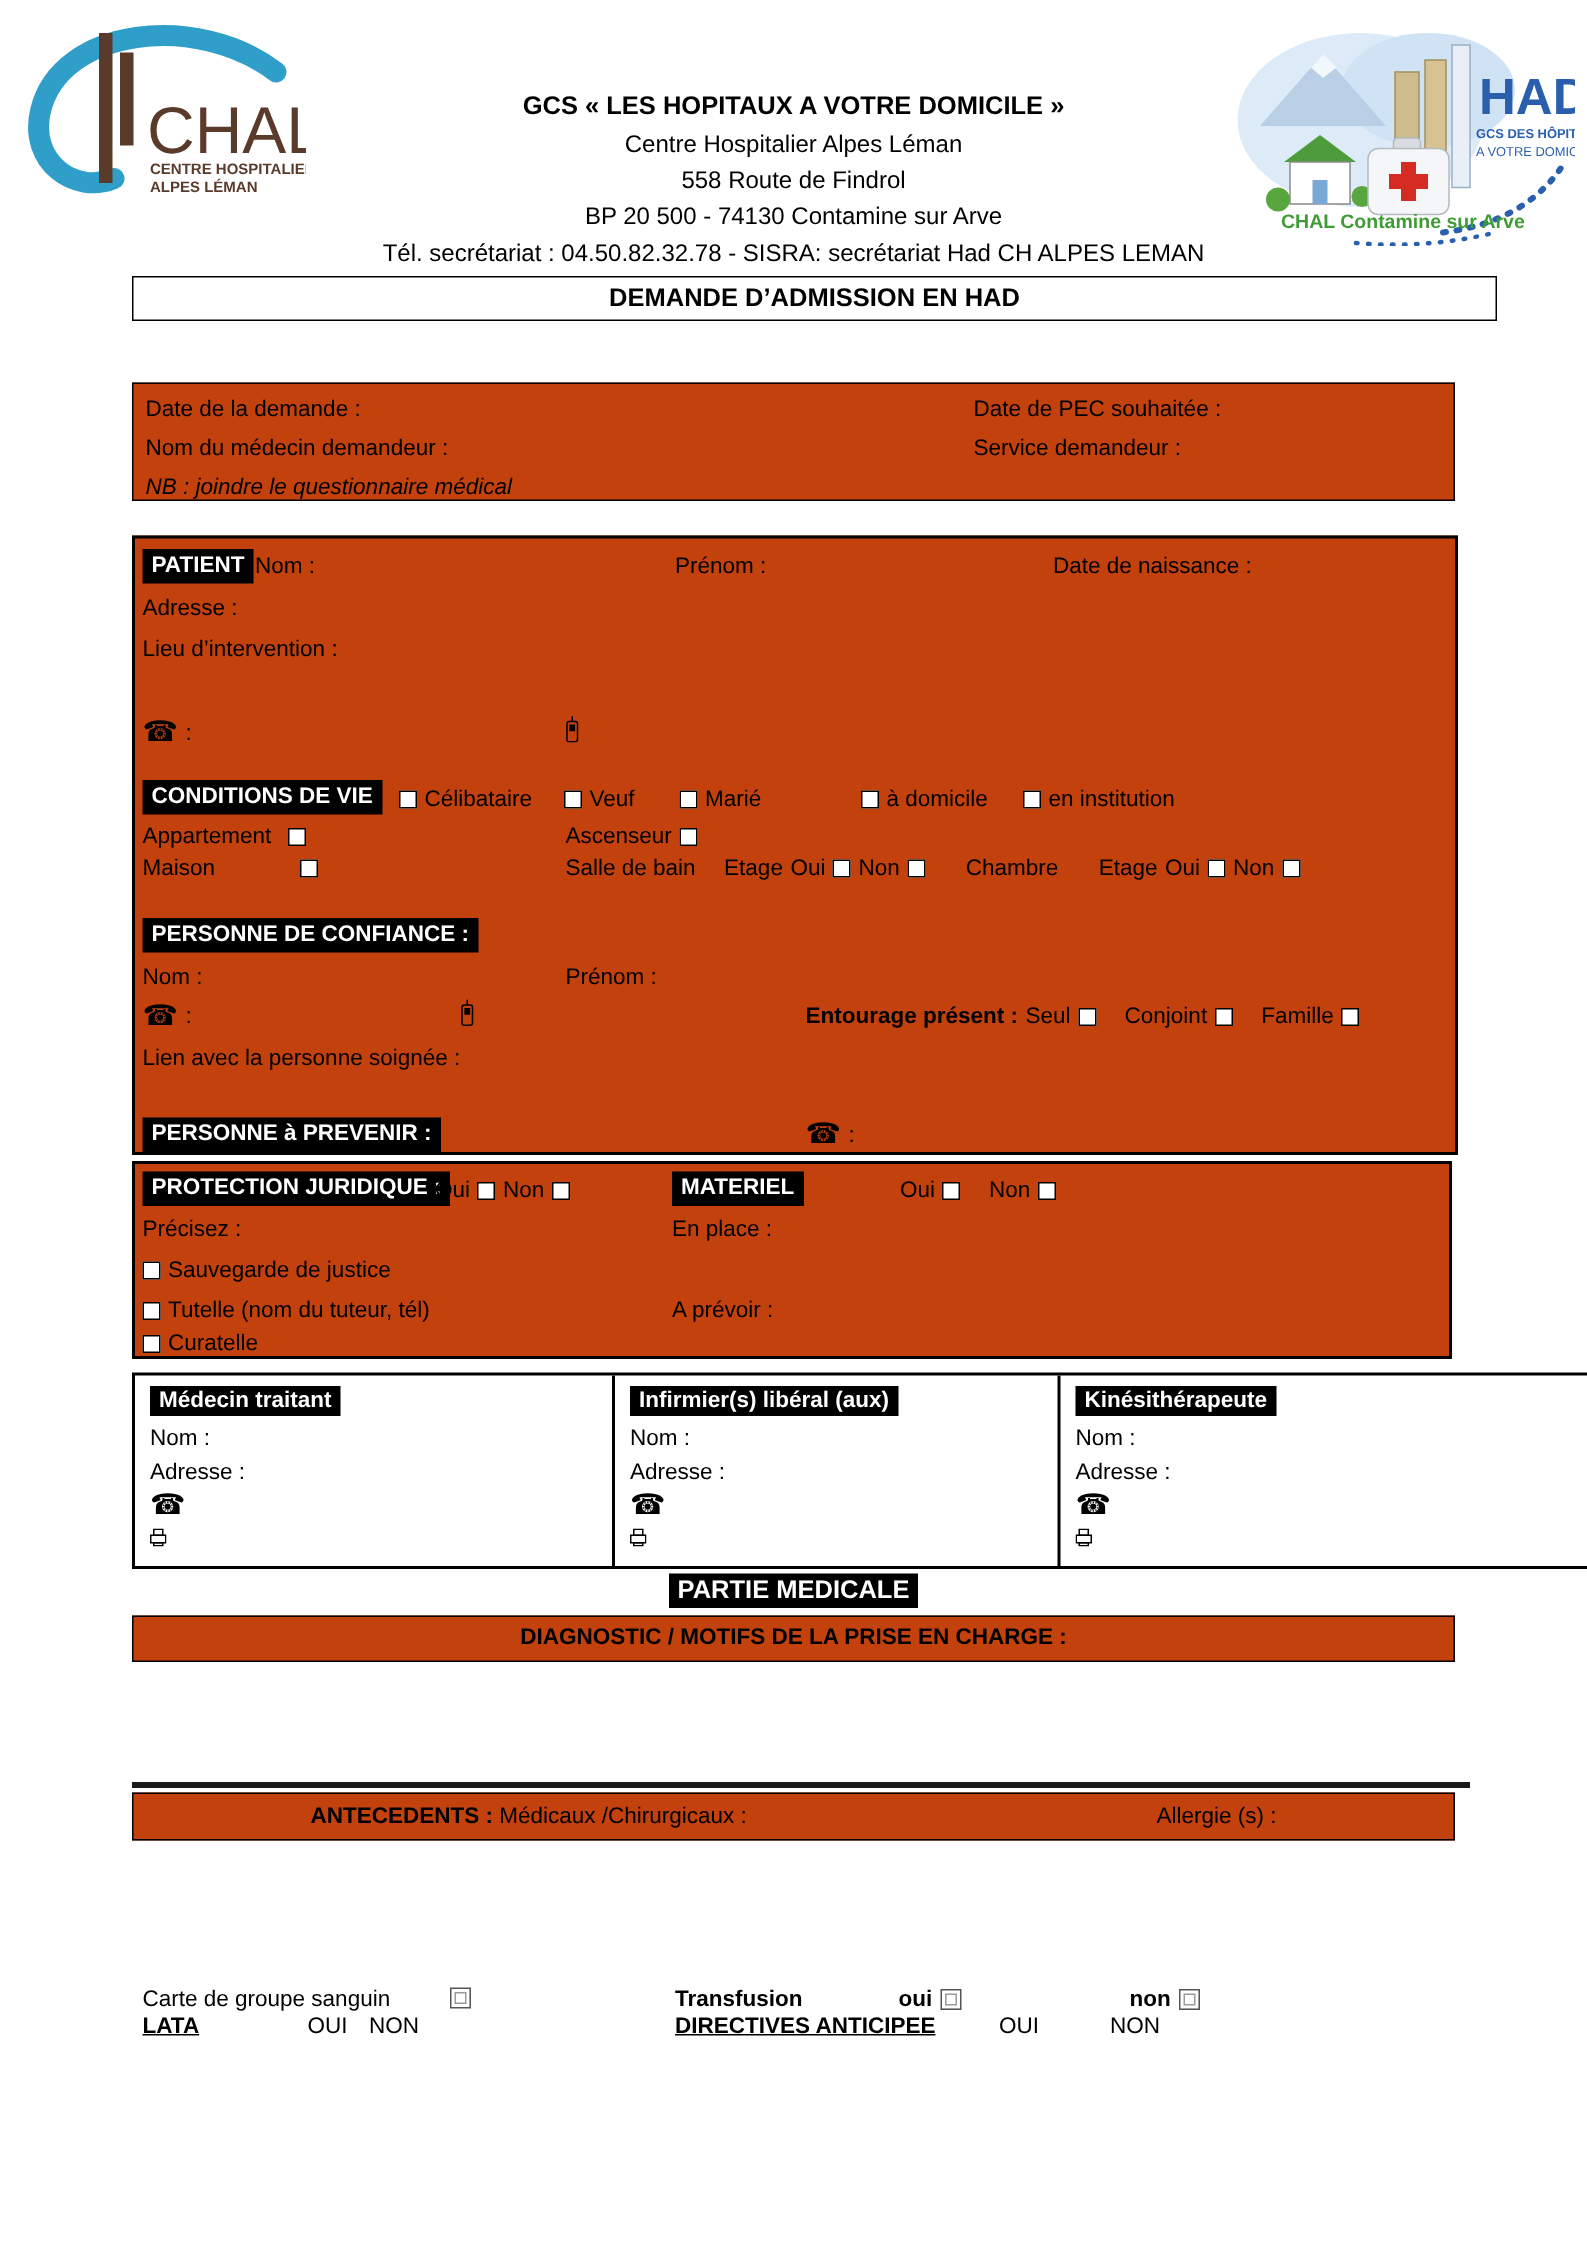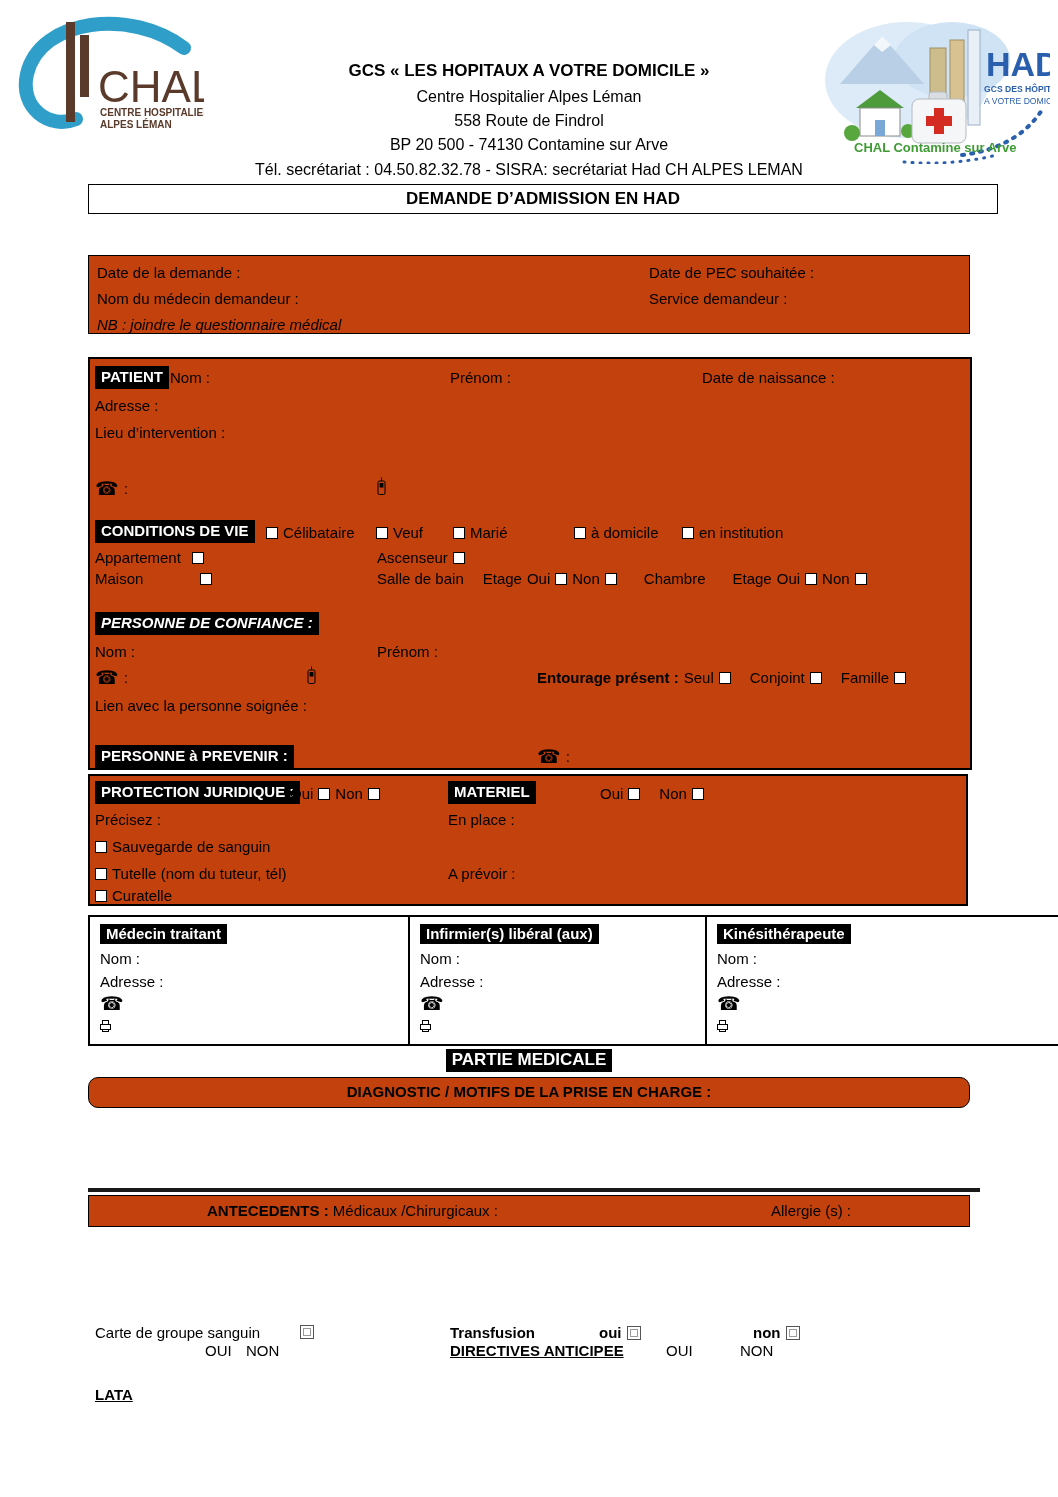--- a/index.html
+++ b/index.html
@@ -148,21 +148,21 @@
       <span>Non</span>
       <span class="cb"></span>
       <span class="gap22">Chambre</span>
       <span class="gap22">Etage</span>
       <span>Oui</span>
       <span class="cb"></span>
       <span>Non</span>
       <span class="cb"></span>
     </span>
 
-    <span class="t badge" style="left:5px;top:253px;font-style:italic;">PERSONNE DE CONFIANCE :</span>
+    <span class="t badge" style="left:5px;top:253px;">PERSONNE DE CONFIANCE :</span>
     <span class="t" style="left:5px;top:283px;">Nom :</span>
     <span class="t" style="left:287px;top:283px;">Prénom :</span>
 
     <span class="t row" style="left:5px;top:309px;">
       <span class="phoneglyph">☎</span>
       <span>:</span>
     </span>
     <svg class="mobicon" style="position:absolute;left:217px;top:307px;" width="9" height="18" viewBox="0 0 9 18">
       <line x1="4.5" y1="0.5" x2="4.5" y2="4" stroke="#000"></line>
       <rect x="1" y="4" width="7" height="13.5" rx="1.5" fill="none" stroke="#000"></rect>
@@ -198,21 +198,21 @@
     <span class="t row" style="left:510px;top:8px;">
       <span>Oui</span>
       <span class="cb"></span>
       <span class="gap14">Non</span>
       <span class="cb"></span>
     </span>
     <span class="t" style="left:5px;top:34px;">Précisez :</span>
     <span class="t" style="left:358px;top:34px;">En place :</span>
     <span class="t row" style="left:5px;top:61px;">
       <span class="cb"></span>
-      <span>Sauvegarde de sanguin</span>
+      <span>Sauvegarde de justice</span>
     </span>
     <span class="t row" style="left:5px;top:88px;">
       <span class="cb"></span>
       <span>Tutelle (nom du tuteur, tél)</span>
     </span>
     <span class="t" style="left:358px;top:88px;">A prévoir :</span>
     <span class="t row" style="left:5px;top:110px;">
       <span class="cb"></span>
       <span>Curatelle</span>
     </span>
@@ -251,21 +251,21 @@
         <rect x="0.5" y="4.5" width="10" height="5" fill="none" stroke="#000"></rect>
         <rect x="2.5" y="9.5" width="6" height="2" fill="none" stroke="#000"></rect>
       </svg>
     </div>
   </div>
 
   <div class="center-wrap" style="top:1049px;">
     <span class="badge" style="font-size:17px;">PARTIE MEDICALE</span>
   </div>
 
-  <div class="box" style="left:88px;top:1077px;width:882px;height:31px;text-align:center;font-weight:bold;line-height:28px;border-radius:10px;">
+  <div class="box" style="left:88px;top:1077px;width:882px;height:31px;text-align:center;font-weight:bold;line-height:28px;">
     <span>DIAGNOSTIC / MOTIFS DE LA PRISE EN CHARGE :</span>
   </div>
 
   <div class="thickrule"></div>
 
   <div class="box" style="left:88px;top:1195px;width:882px;height:32px;">
     <span class="t" style="left:118px;top:5px;"><span class="b">ANTECEDENTS :</span><span> Médicaux /Chirurgicaux :</span></span>
     <span class="t" style="left:682px;top:5px;">Allergie (s) :</span>
   </div>
 
@@ -274,20 +274,20 @@
   <span class="t b" style="left:450px;top:1323px;">Transfusion</span>
   <span class="t row" style="left:599px;top:1323px;">
     <span class="b">oui</span>
     <span class="cb cb3"></span>
   </span>
   <span class="t row" style="left:753px;top:1323px;">
     <span class="b">non</span>
     <span class="cb cb3"></span>
   </span>
 
-  <span class="t b u" style="left:95px;top:1341px;margin-top:44px;">LATA</span>
+  <span class="t b u" style="left:95px;top:1341px;">LATA</span>
   <span class="t" style="left:205px;top:1341px;">OUI</span>
   <span class="t" style="left:246px;top:1341px;">NON</span>
   <span class="t b u" style="left:450px;top:1341px;">DIRECTIVES ANTICIPEE</span>
   <span class="t" style="left:666px;top:1341px;">OUI</span>
   <span class="t" style="left:740px;top:1341px;">NON</span>
 
 </div>
 
 </body></html>

